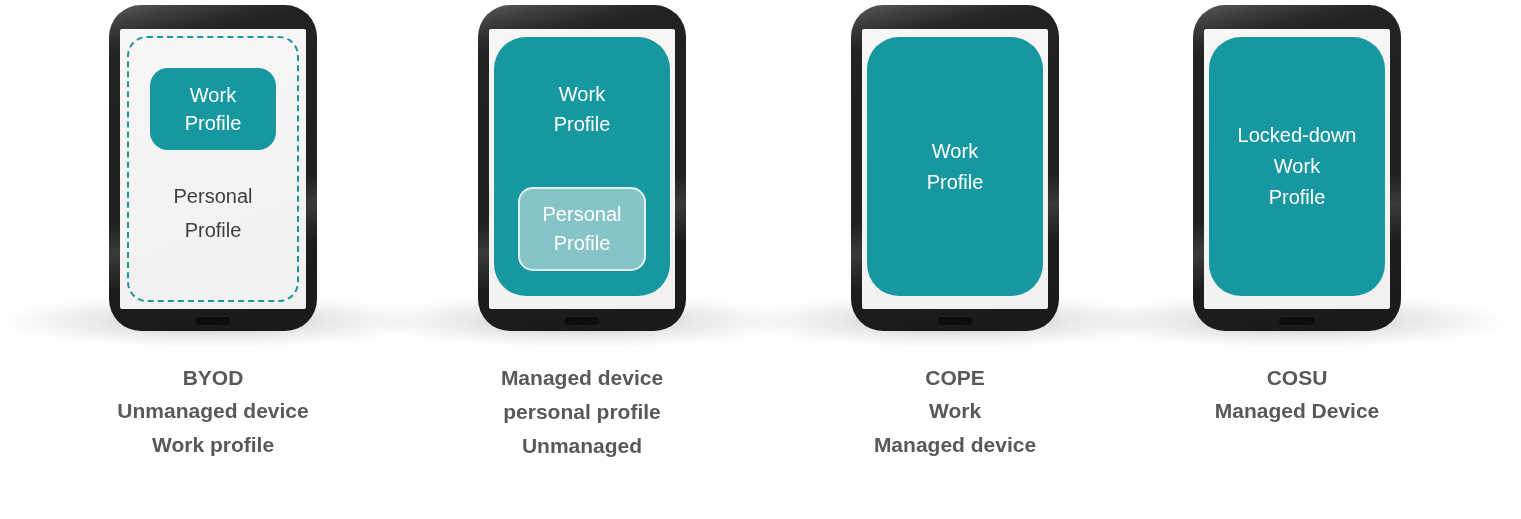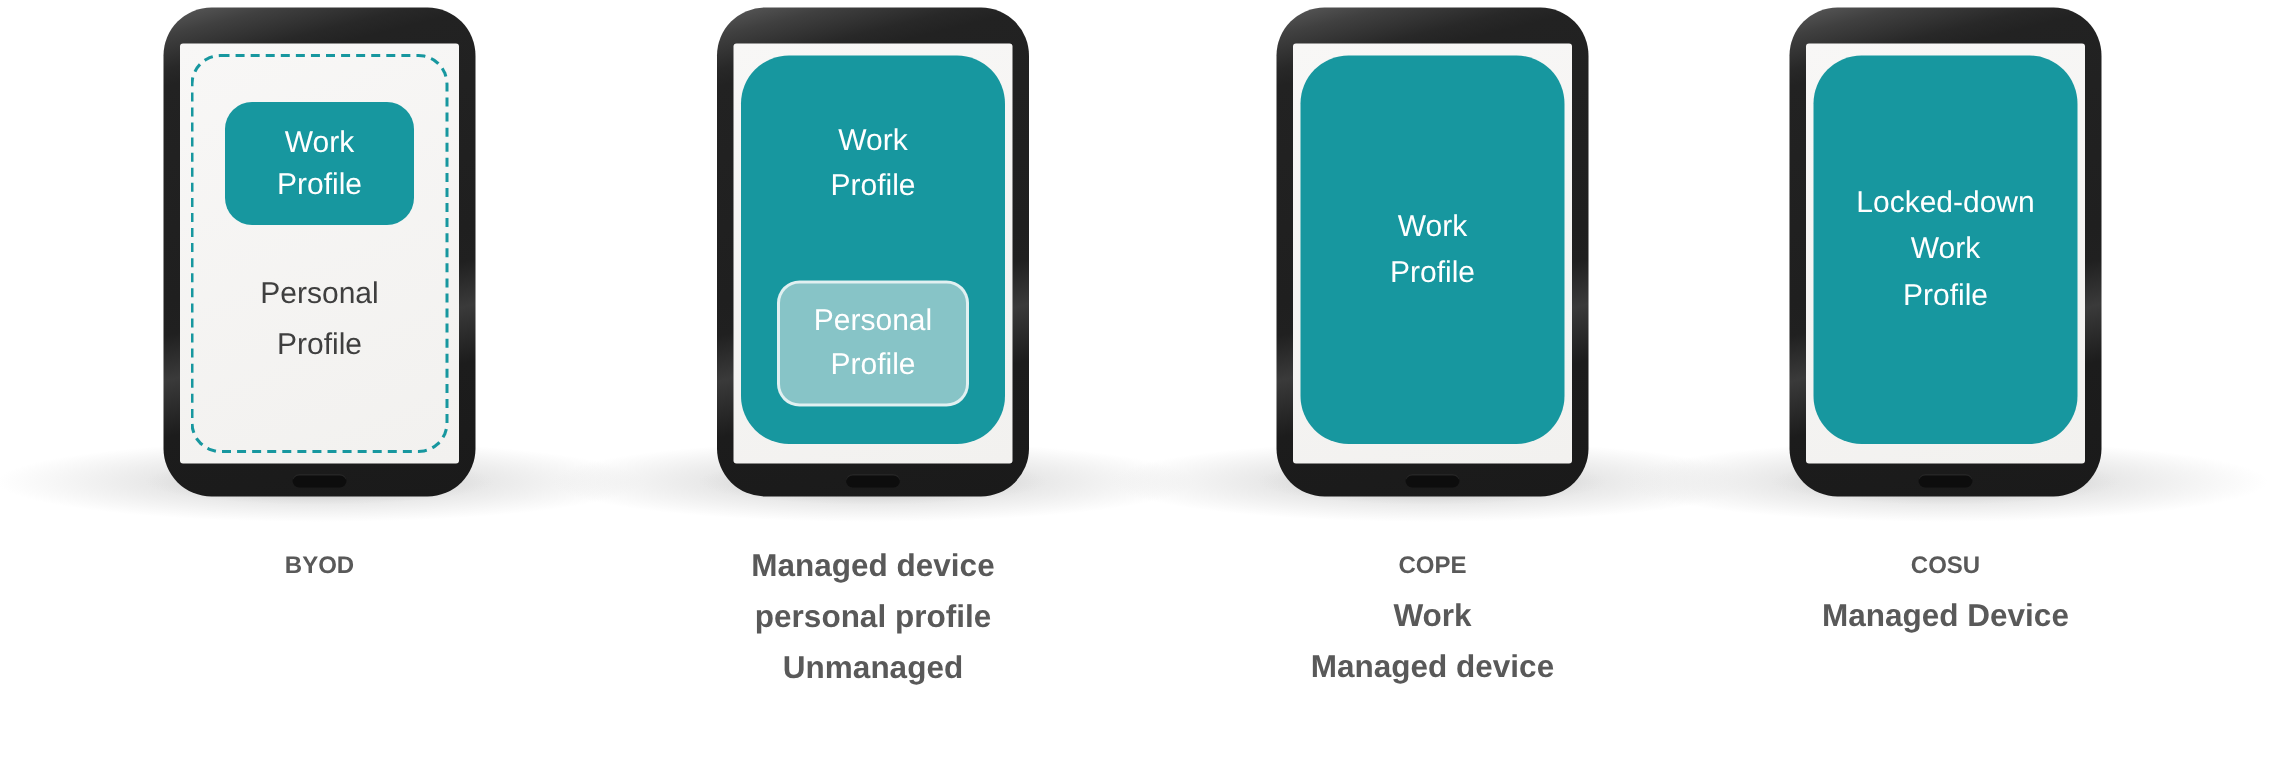--- a/index.html
+++ b/index.html
@@ -92,21 +92,21 @@
     display:flex;flex-direction:column;align-items:center;justify-content:center;
     font-size:20px;line-height:31px;text-align:center;
   }
   .center-text span{display:block;}
 
   
   .caption{
     position:absolute;left:45px;top:361px;width:340px;
     text-align:center;color:var(--caption-gray,#595959);font-weight:700;
   }
-  .cap-title{font-size:16px;line-height:33px;}
+  .cap-title{font-size:21px;line-height:33px;}
   .cap-line{font-size:21px;line-height:34px;}
 
   
   .dev-byod{left:-2px;}
   .dev-cope{left:367px;}
   .dev-cobo{left:740px;}
   .dev-cosu{left:1082px;}
 </style>
 </head>
 <body>
@@ -125,20 +125,22 @@
         </div>
         <div class="personal-text">
           <span>Personal</span>
           <span>Profile</span>
         </div>
       </div>
       <div class="home"></div>
     </div>
     <div class="caption">
       <div class="cap-title">BYOD</div>
+      <div class="cap-line">Unmanaged device</div>
+      <div class="cap-line">Work profile</div>
     </div>
   </div>
 
   <div class="dev dev-cope">
     <div class="shadow"></div>
     <div class="shadow-near"></div>
     <div class="phone">
       <div class="screen">
         <div class="teal-screen">
           <div class="cope-work-text">

